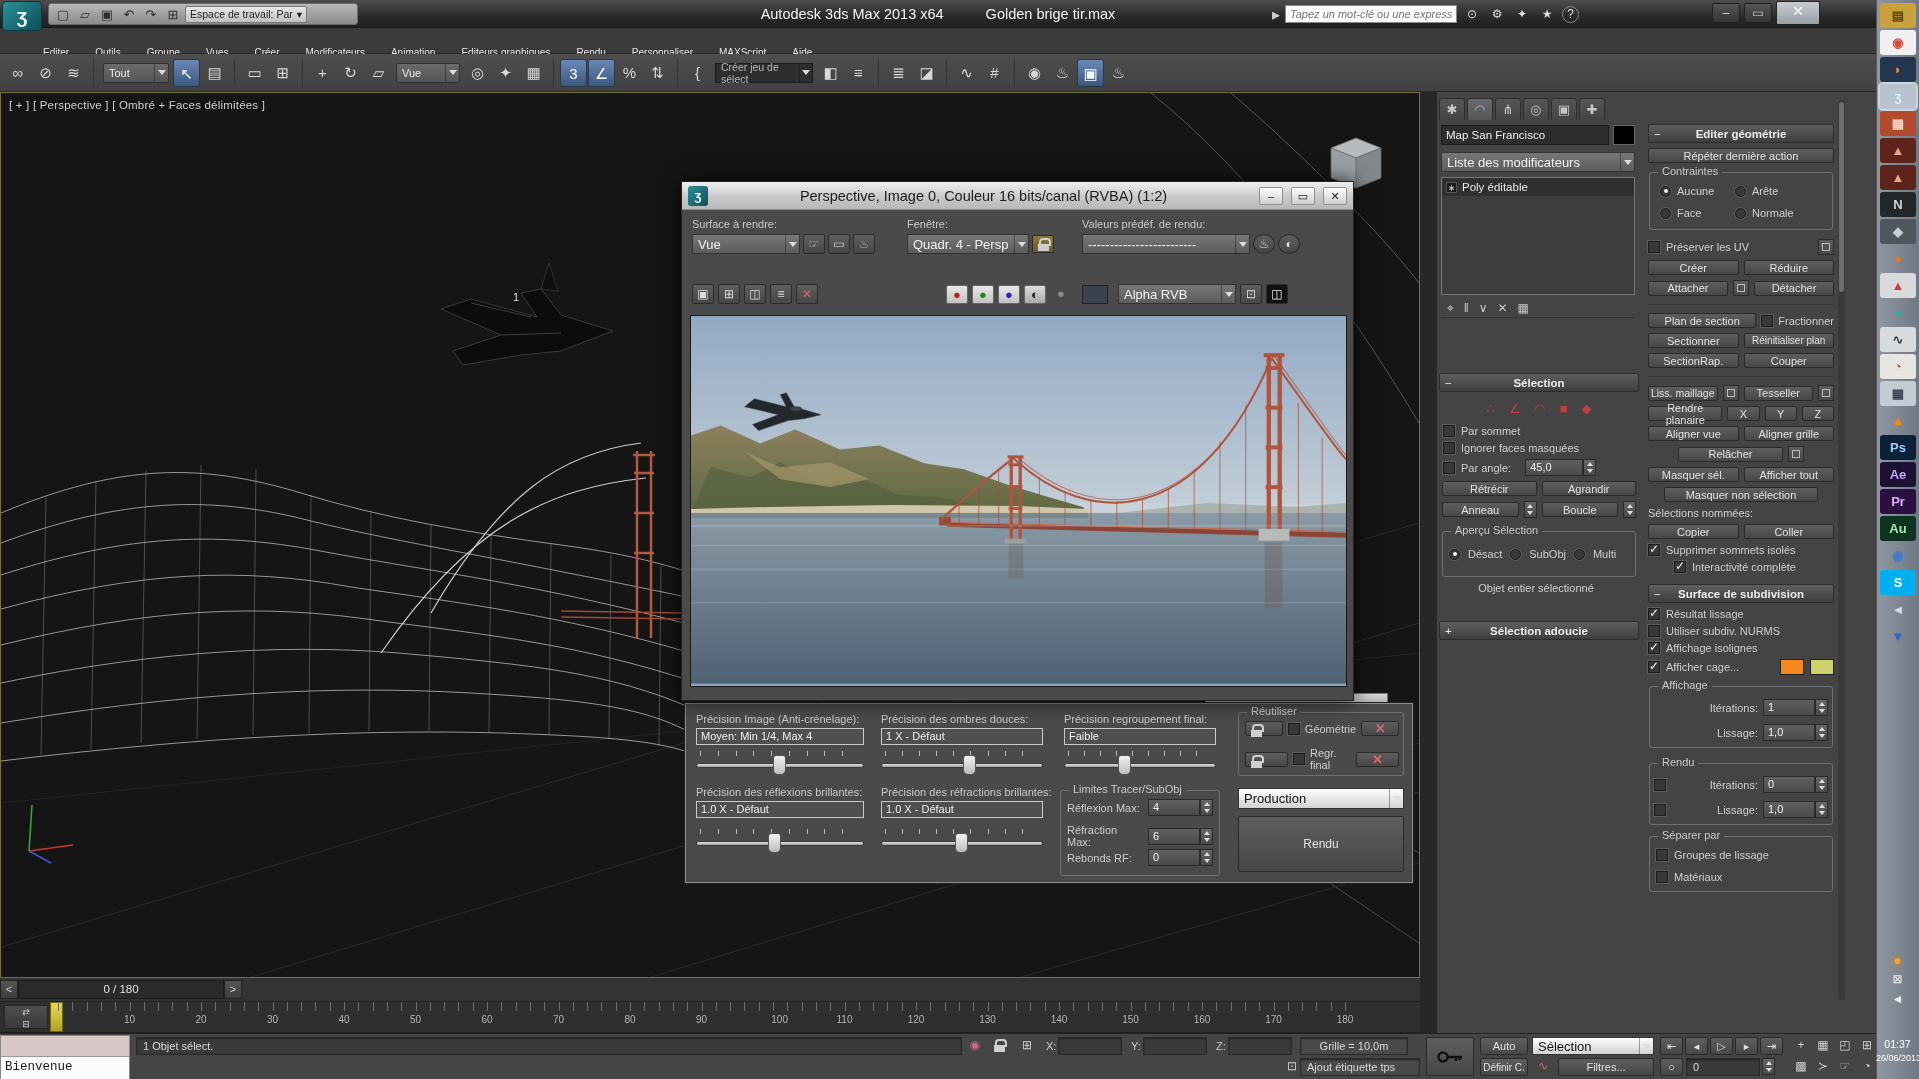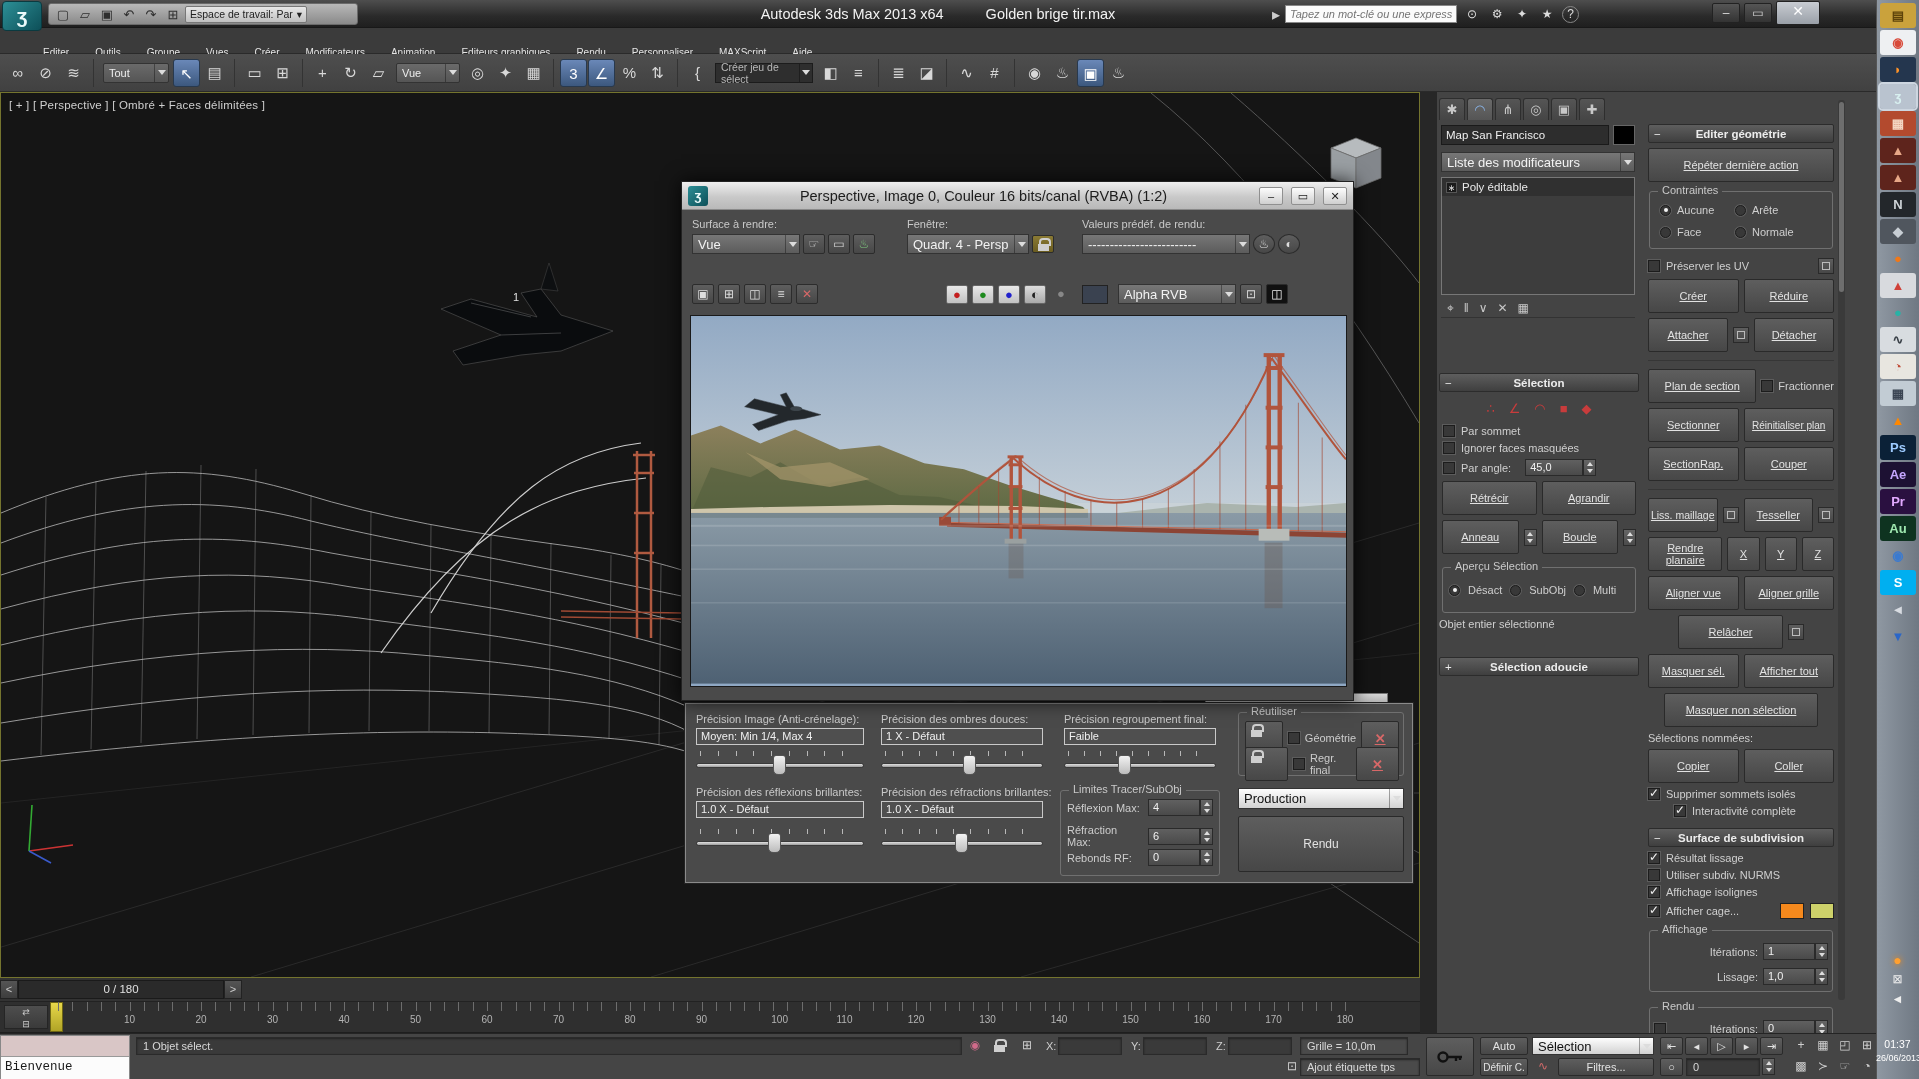--- a/index.html
+++ b/index.html
@@ -143,21 +143,21 @@
     align-items:center; gap:5px; padding:0 4px;}
   .stack-row .pm { width:11px; height:11px; background:#1a1a1a; color:#ddd; font-size:9px; line-height:11px;
     text-align:center; border:1px solid #555;}
   #stack-tools { position:absolute; left:4px; top:206px; width:194px; height:20px; display:flex; gap:10px;
     border-bottom:1px solid #333; color:#c8c8c8; font-size:12px; align-items:center; padding:0 6px;}
   .roll { height:19px; background:linear-gradient(#5e5e5e,#3f3f3f); border:1px solid #2c2c2c; border-radius:2px;
     color:#ececec; font-size:11.5px; font-weight:bold; text-align:center; line-height:18px; position:relative;}
   .roll .pm { position:absolute; left:5px; top:0; font-weight:normal;}
   .panel-col { display:flex; flex-direction:column; gap:5px; font-size:11px; color:#cfcfcf;}
   .row { display:flex; align-items:center; gap:5px;}
-  .row .btn { height:34px; flex:1;text-decoration:underline;}
+  .row .btn { height:15px; flex:1;}
   .minibox { width:16px; height:16px; flex:none; background:linear-gradient(#5e5e5e,#474747);
     border:1px solid #2a2a2a; position:relative;}
   .minibox::after { content:""; position:absolute; left:3px; top:3px; right:3px; bottom:3px; border:1px solid #bbb;}
   .cblab { display:flex; align-items:center; gap:6px;}
   #sel-icons { display:flex; gap:14px; justify-content:center; padding:4px 0;}
   #sel-icons span { color:#c83c3c; font-size:13px;}
   #scrollbar { position:absolute; left:401px; top:8px; width:7px; height:900px; background:#3a3a3a; border-radius:3px;}
   #scrollbar::after { content:""; position:absolute; left:1px; top:2px; width:5px; height:190px; background:#6e6e6e; border-radius:3px;}
 
   
@@ -736,21 +736,21 @@
         <span class="grp-lab" style="background:#444">Aperçu Sélection</span>
         <div class="row" style="position:absolute; left:6px; top:16px; right:4px; gap:8px;">
           <span class="rb on"></span>
           <span>Désact</span>
           <span class="rb"></span>
           <span>SubObj</span>
           <span class="rb"></span>
           <span>Multi</span>
         </div>
       </div>
-      <div style="text-align:left; padding-right:6px;">Objet entier sélectionné</div>
+      <div style="text-align:center; padding-right:6px;">Objet entier sélectionné</div>
       <div class="roll" style="margin-top:22px">
         <span class="pm">+</span><span>Sélection adoucie</span>
       </div>
     </div>
 
     <div class="panel-col" style="position:absolute; left:211px; top:32px; width:186px;">
       <div class="roll">
         <span class="pm">−</span><span>Editer géométrie</span>
       </div>
       <div class="row">
@@ -1057,21 +1057,21 @@
     <div class="st-fld" style="left:136px; top:3px; width:826px;">1 Objet sélect.</div>
     <span class="st-ic" style="left:964px; top:3px; color:#d06a8a">◉</span>
     <span class="st-ic lockbtn" style="left:989px; top:3px;"></span>
     <span class="st-ic" style="left:1016px; top:3px;">⊞</span>
     <span class="st-lbl" style="left:1046px; top:6px;">X:</span>
     <div class="st-fld" style="left:1058px; top:3px; width:64px;"></div>
     <span class="st-lbl" style="left:1131px; top:6px;">Y:</span>
     <div class="st-fld" style="left:1143px; top:3px; width:64px;"></div>
     <span class="st-lbl" style="left:1216px; top:6px;">Z:</span>
     <div class="st-fld" style="left:1228px; top:3px; width:64px;"></div>
-    <div class="st-fld" style="left:1300px; top:3px; width:108px; background:#4a4a4a;">Grille = 10,0m</div>
+    <div class="st-fld" style="left:1300px; top:3px; width:108px; background:#4a4a4a;text-align:center;">Grille = 10,0m</div>
     <span class="st-ic" style="left:1281px; top:24px;">⊡</span>
     <div class="st-fld" style="left:1300px; top:24px; width:120px; background:#4a4a4a;">Ajout étiquette tps</div>
     <div class="st-btn btn" style="left:1426px; top:3px; width:48px; height:39px;">
       <svg width="28" height="16" viewBox="0 0 28 16">
         <circle cx="7" cy="8" r="4.5" fill="none" stroke="#111" stroke-width="2.4"></circle>
         <path d="M11,8 L26,8 M20,8 L20,12 M24,8 L24,11" stroke="#111" stroke-width="2.4" fill="none"></path>
       </svg>
     </div>
     <div class="st-btn btn" style="left:1480px; top:3px; width:48px;">Auto</div>
     <div class="st-btn btn" style="left:1480px; top:24px; width:48px; font-size:10px;">Définir C.</div>

